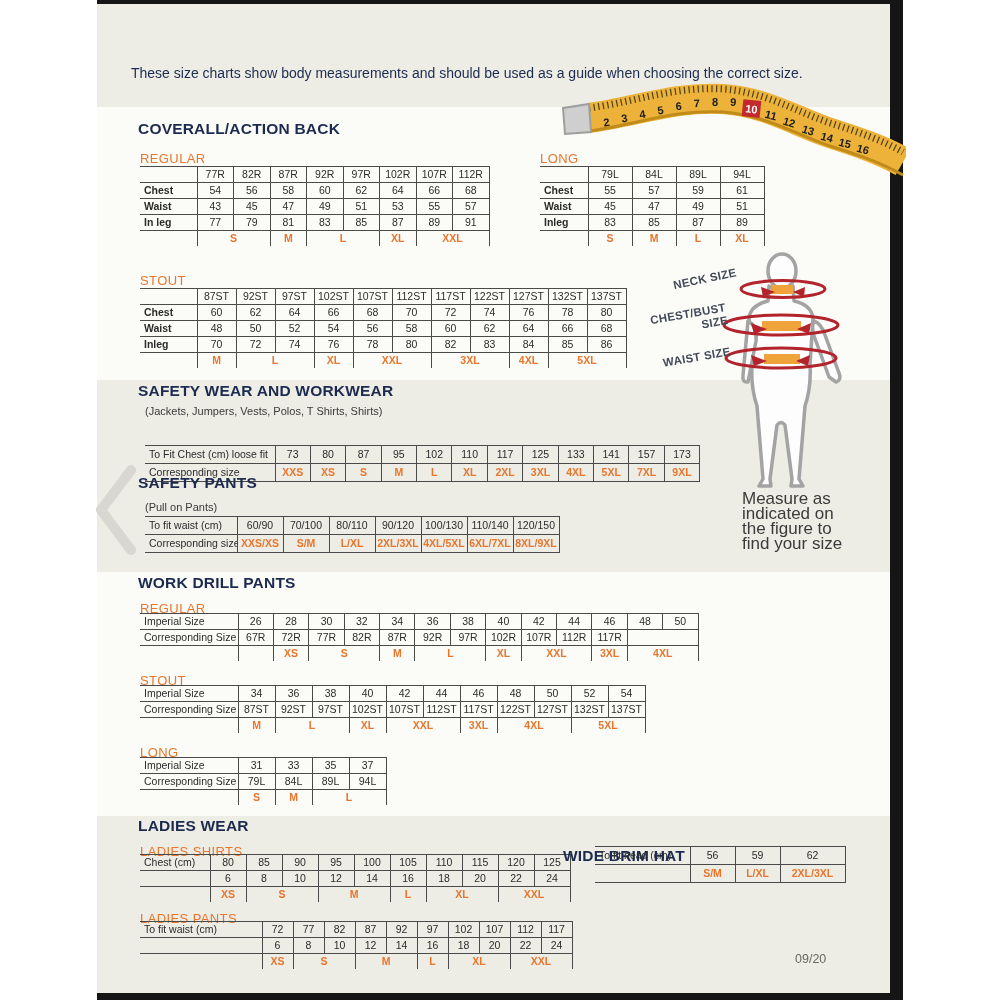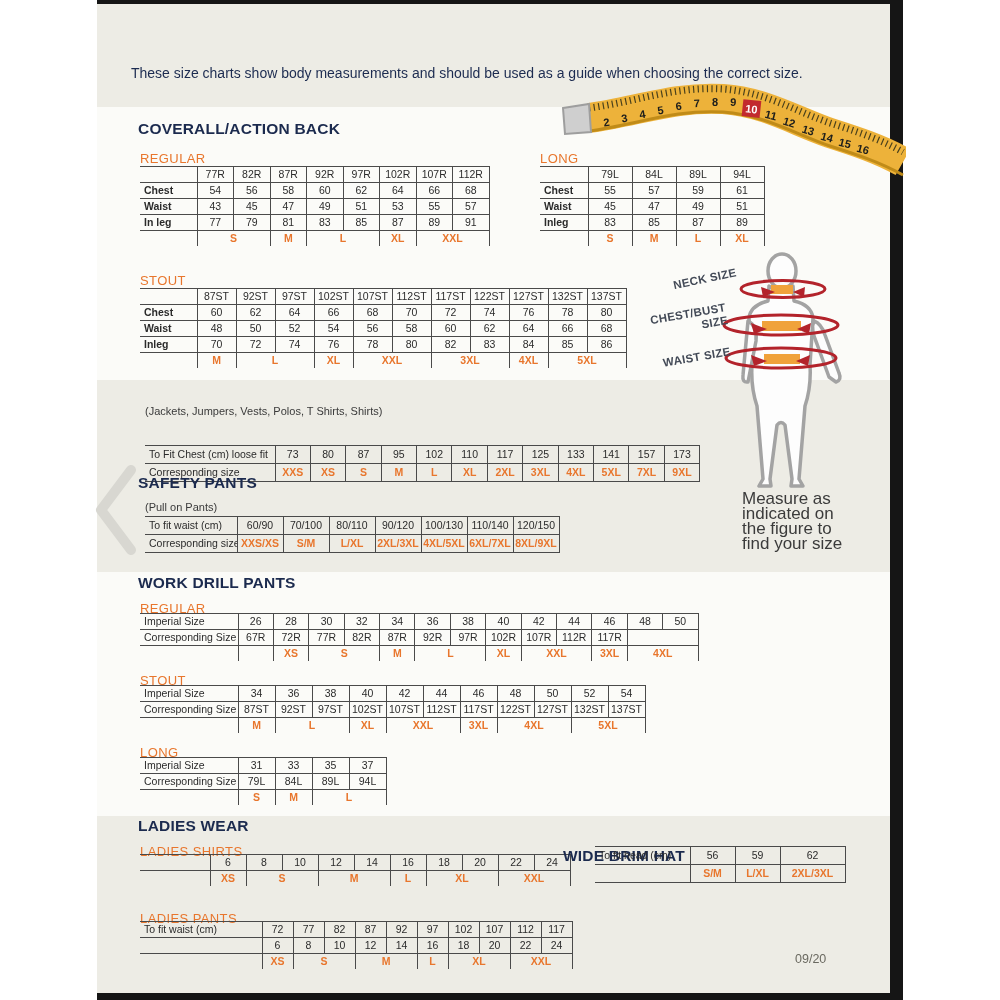--- a/index.html
+++ b/index.html
@@ -302,20 +302,21 @@
           <td class="or" colspan="2">L</td>
           <td class="or" colspan="1">XL</td>
           <td class="or" colspan="2">XXL</td>
           <td class="or" colspan="2">3XL</td>
           <td class="or" colspan="1">4XL</td>
           <td class="or" colspan="2">5XL</td>
         </tr>
       </tbody>
     </table>
 
+  <div class="sec" id="h-safetywear">SAFETY WEAR AND WORKWEAR</div>
   <div class="note" id="n-jackets">(Jackets, Jumpers, Vests, Polos, T Shirts, Shirts)</div>
   <table class="sz tall abs" id="t-sw" style="width: 554.8px; margin-top: 24px;">
       <colgroup>
         <col style="width: 130px;">
         <col style="width: 35.4px;">
         <col style="width: 35.4px;">
         <col style="width: 35.4px;">
         <col style="width: 35.4px;">
         <col style="width: 35.4px;">
         <col style="width: 35.4px;">
@@ -566,20 +567,33 @@
         <col style="width: 36px;">
         <col style="width: 36px;">
         <col style="width: 36px;">
         <col style="width: 36px;">
         <col style="width: 36px;">
         <col style="width: 36px;">
         <col style="width: 36px;">
         <col style="width: 36px;">
       </colgroup>
       <tbody>
+        <tr>
+          <td class="lbl">Chest (cm)</td>
+          <td>80</td>
+          <td>85</td>
+          <td>90</td>
+          <td>95</td>
+          <td>100</td>
+          <td>105</td>
+          <td>110</td>
+          <td>115</td>
+          <td>120</td>
+          <td>125</td>
+        </tr>
         <tr>
           <td class="lbl"></td>
           <td>6</td>
           <td>8</td>
           <td>10</td>
           <td>12</td>
           <td>14</td>
           <td>16</td>
           <td>18</td>
           <td>20</td>

